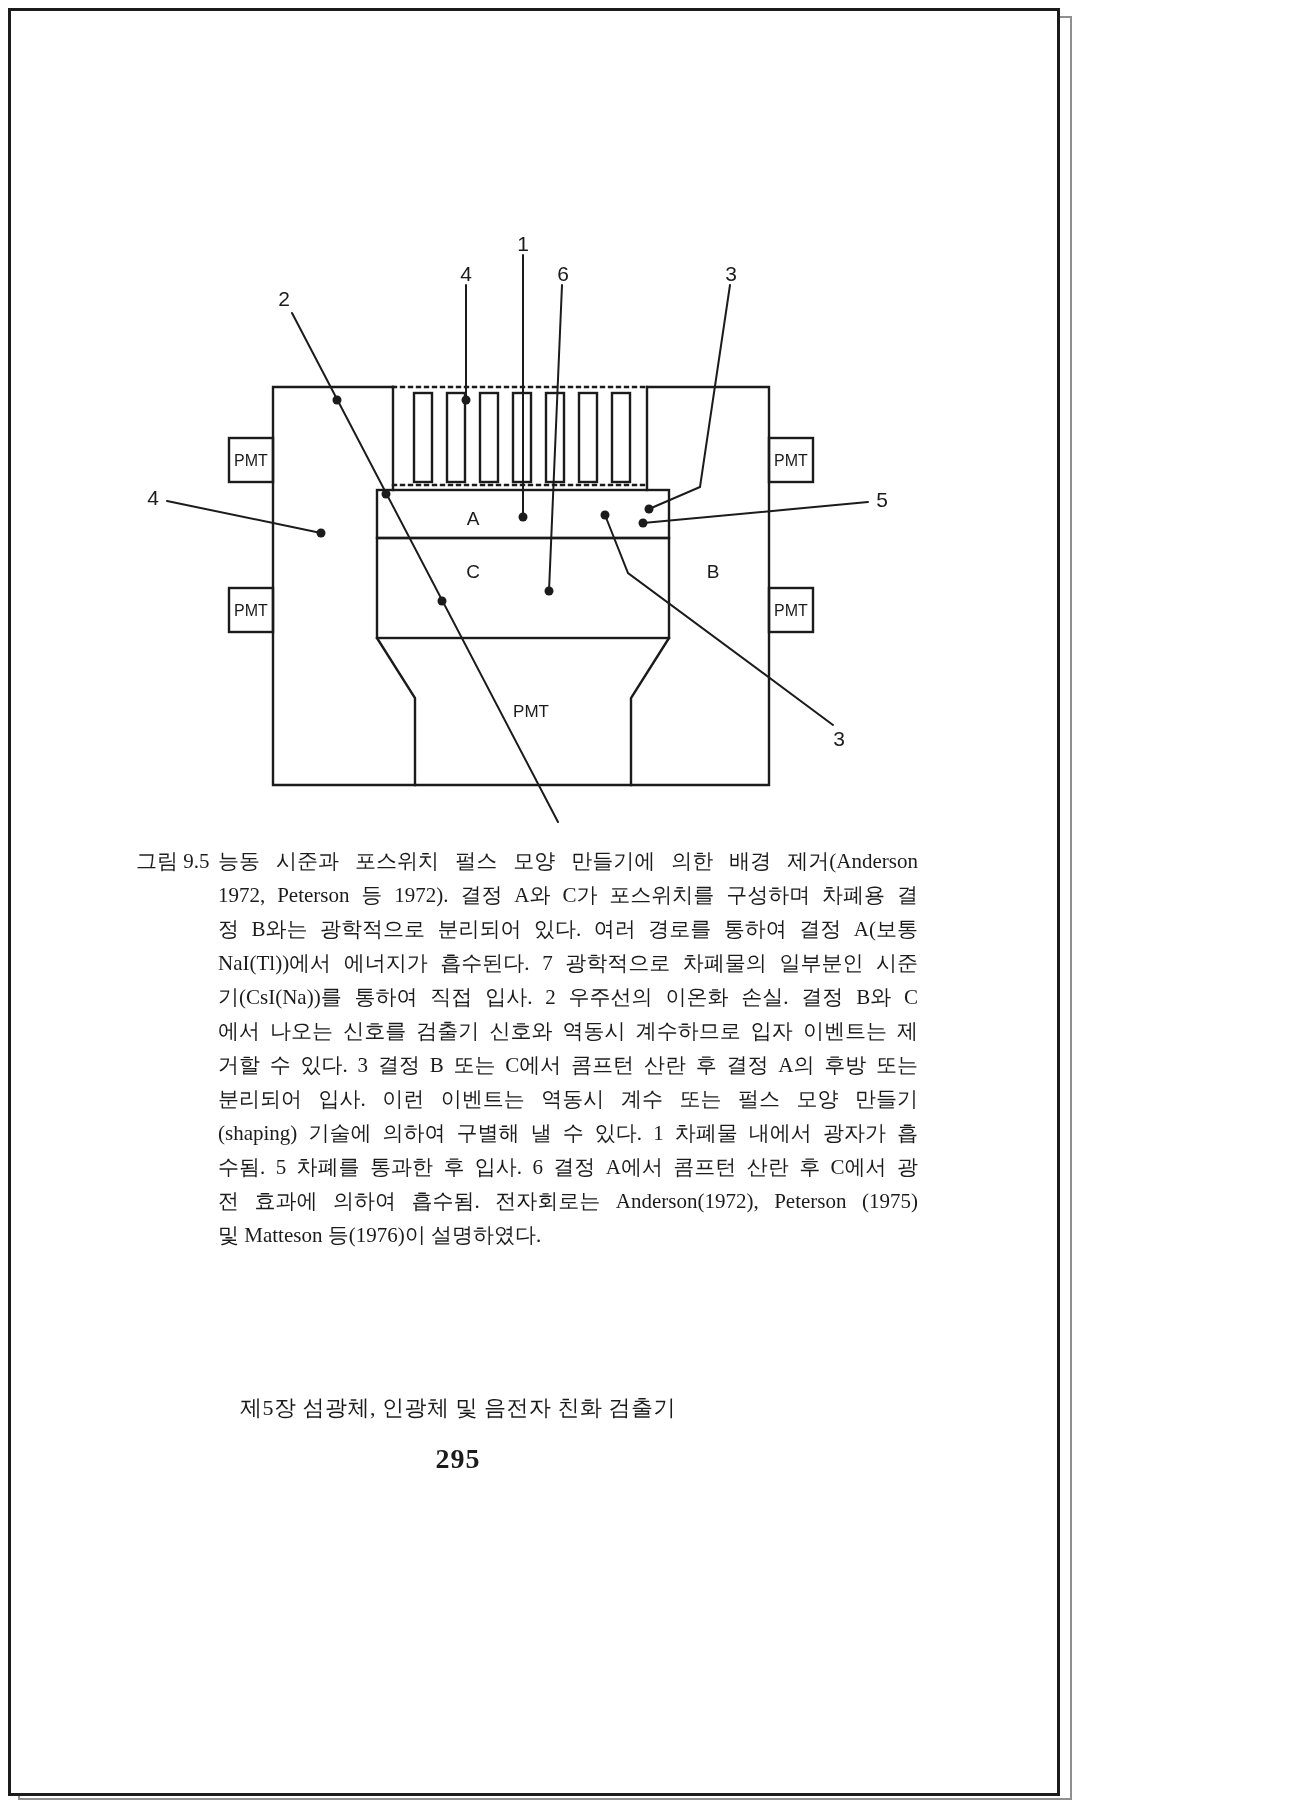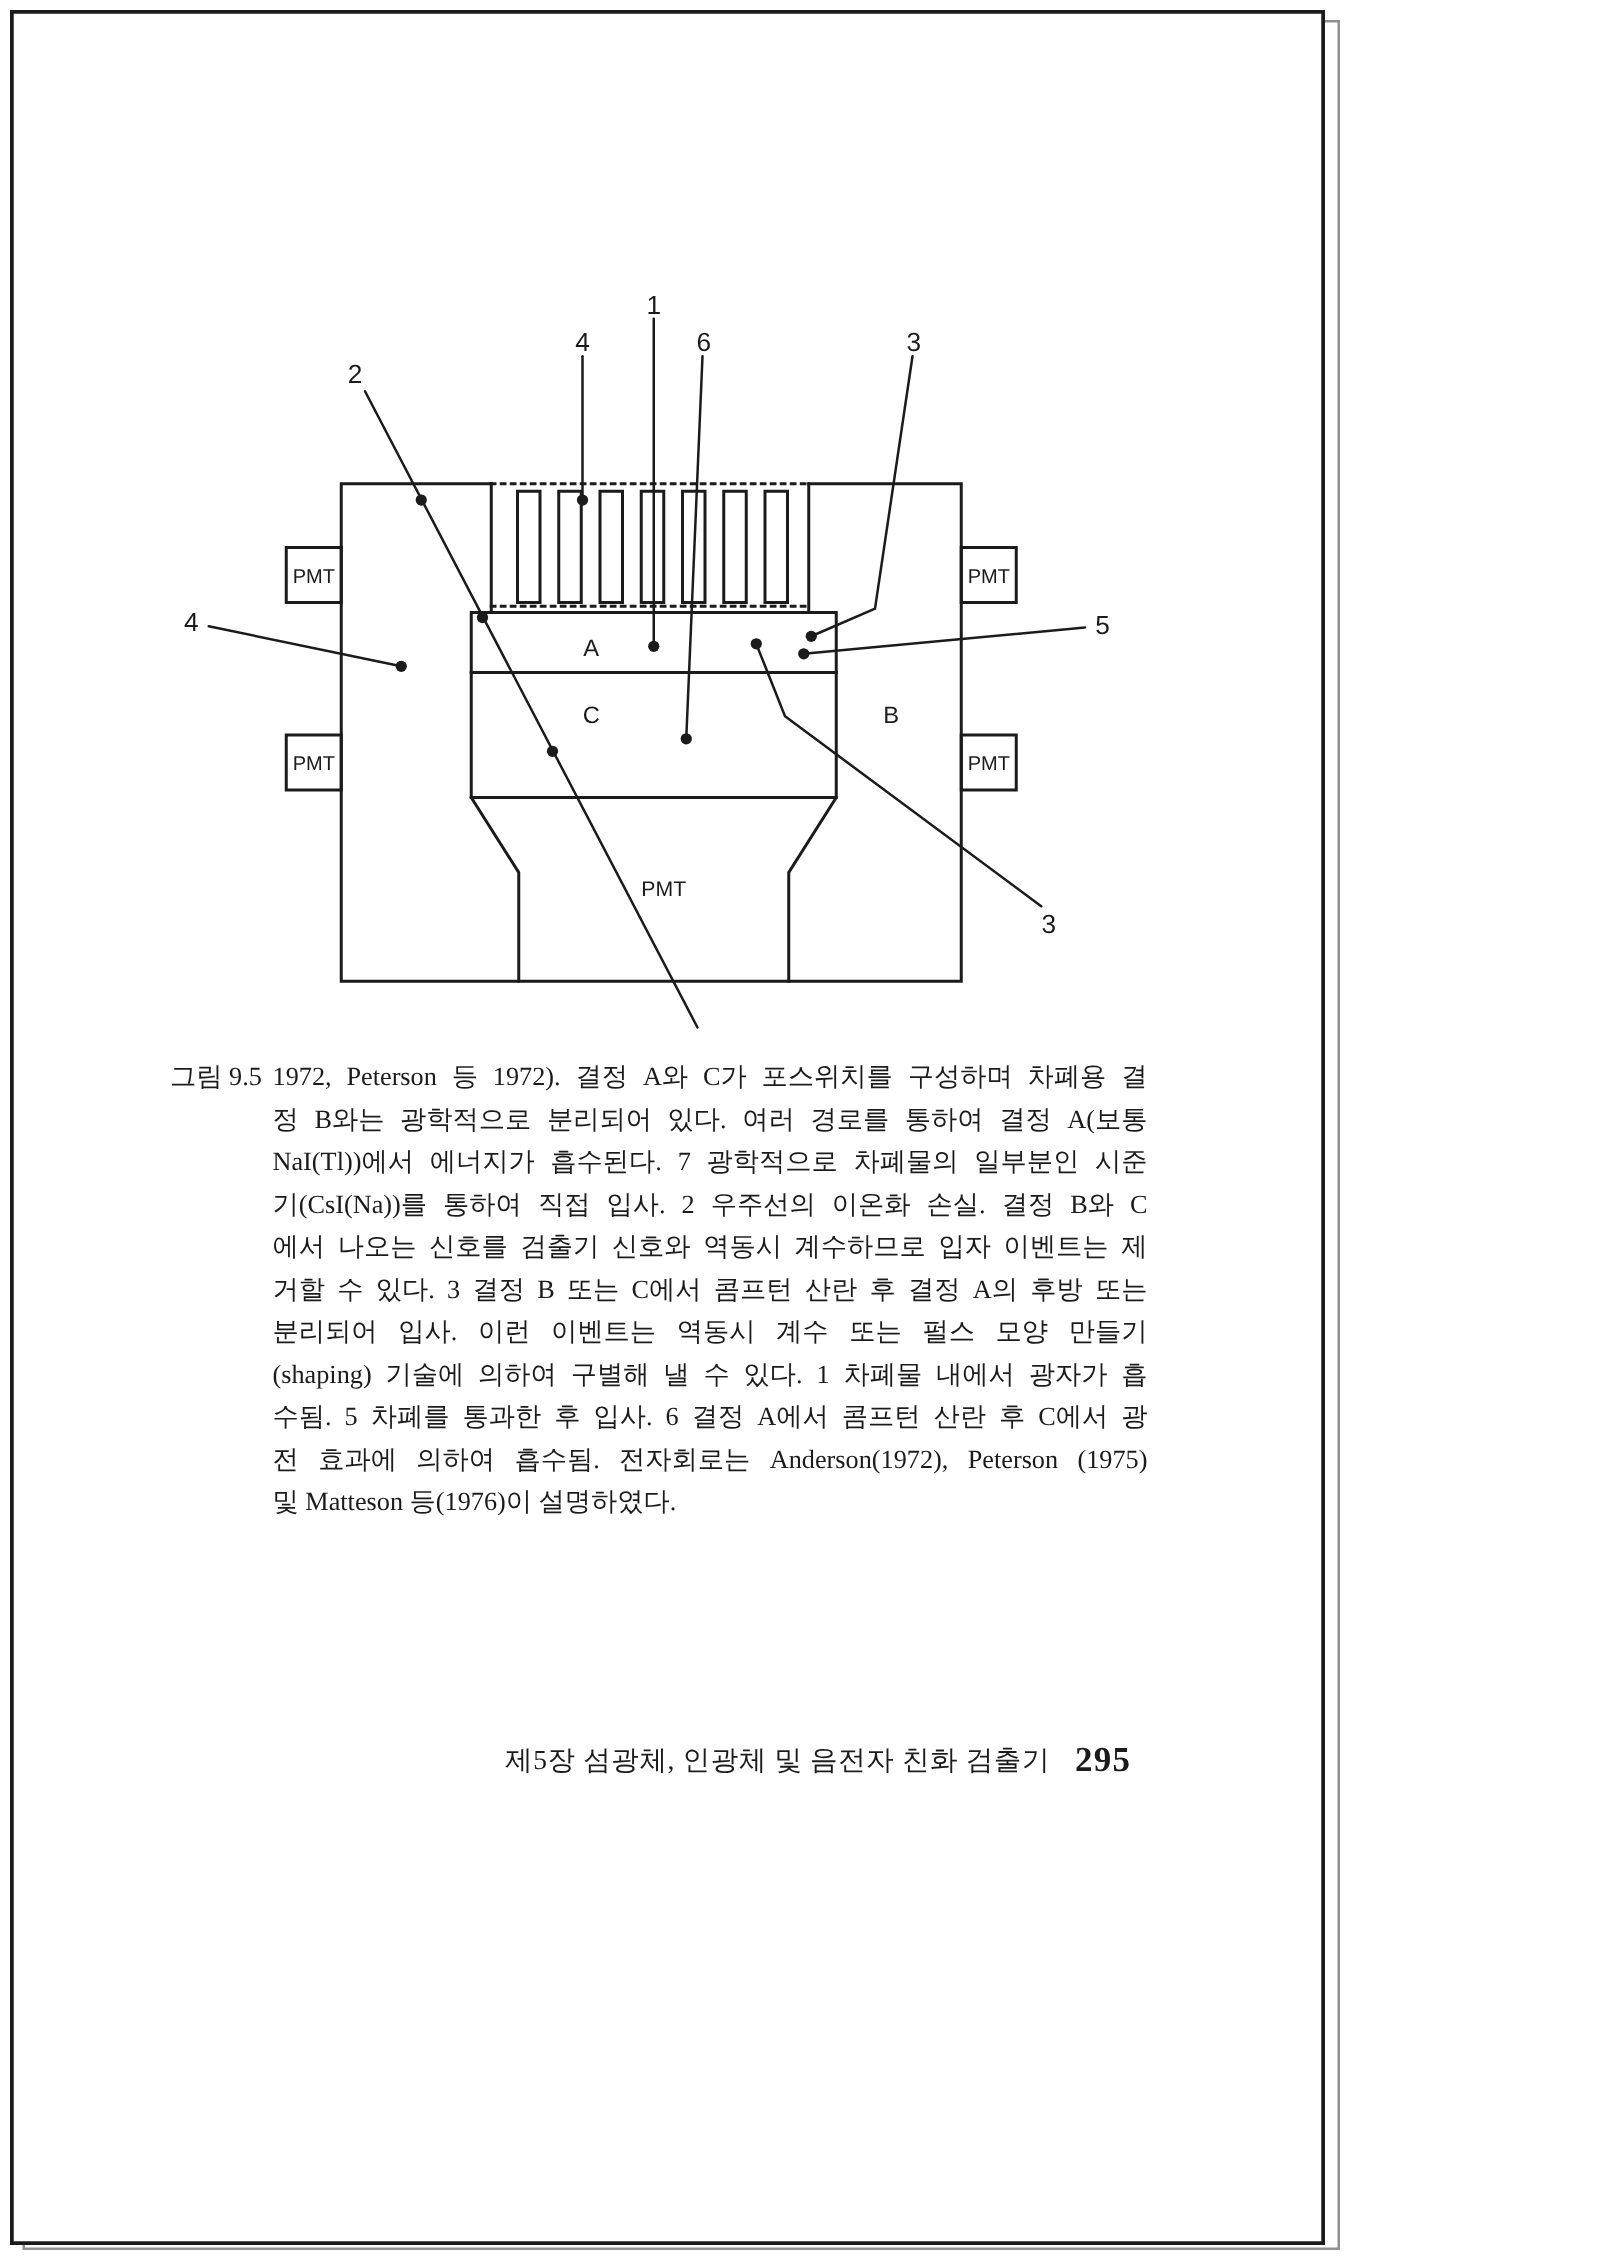--- a/index.html
+++ b/index.html
@@ -58,24 +58,25 @@
   .cap-line.last {
     text-align-last:left;
   }
   .footer {
     position:absolute;
     left:0; top:1382px;
     width:100%;
     padding-right:152px;
     display:flex;
     justify-content:flex-end;
-    align-items:flex-start;
+    align-items:center;
     gap:20px;
     font-size:22px;
     letter-spacing:0.5px;
+    flex-direction:column;
   }
   .footer .page-num {
     font-weight:700;
     font-size:28px;
     letter-spacing:1px;
   }
 </style>
 </head>
 <body>
 
@@ -154,20 +155,21 @@
         <text x="250" y="615" font-size="16">PMT</text>
         <text x="790" y="465" font-size="16">PMT</text>
         <text x="790" y="615" font-size="16">PMT</text>
         <text x="530" y="716" font-size="17">PMT</text>
       </g>
     </svg>
 
     <div class="caption">
       <div class="caption-label">그림 9.5</div>
       <div class="caption-lines">
+        <div class="cap-line">능동 시준과 포스위치 펄스 모양 만들기에 의한 배경 제거(Anderson</div>
         <div class="cap-line">1972, Peterson 등 1972). 결정 A와 C가 포스위치를 구성하며 차폐용 결</div>
         <div class="cap-line">정 B와는 광학적으로 분리되어 있다. 여러 경로를 통하여 결정 A(보통</div>
         <div class="cap-line">NaI(Tl))에서 에너지가 흡수된다. 7 광학적으로 차폐물의 일부분인 시준</div>
         <div class="cap-line">기(CsI(Na))를 통하여 직접 입사. 2 우주선의 이온화 손실. 결정 B와 C</div>
         <div class="cap-line">에서 나오는 신호를 검출기 신호와 역동시 계수하므로 입자 이벤트는 제</div>
         <div class="cap-line">거할 수 있다. 3 결정 B 또는 C에서 콤프턴 산란 후 결정 A의 후방 또는</div>
         <div class="cap-line">분리되어 입사. 이런 이벤트는 역동시 계수 또는 펄스 모양 만들기</div>
         <div class="cap-line">(shaping) 기술에 의하여 구별해 낼 수 있다. 1 차폐물 내에서 광자가 흡</div>
         <div class="cap-line">수됨. 5 차폐를 통과한 후 입사. 6 결정 A에서 콤프턴 산란 후 C에서 광</div>
         <div class="cap-line">전 효과에 의하여 흡수됨. 전자회로는 Anderson(1972), Peterson (1975)</div>

